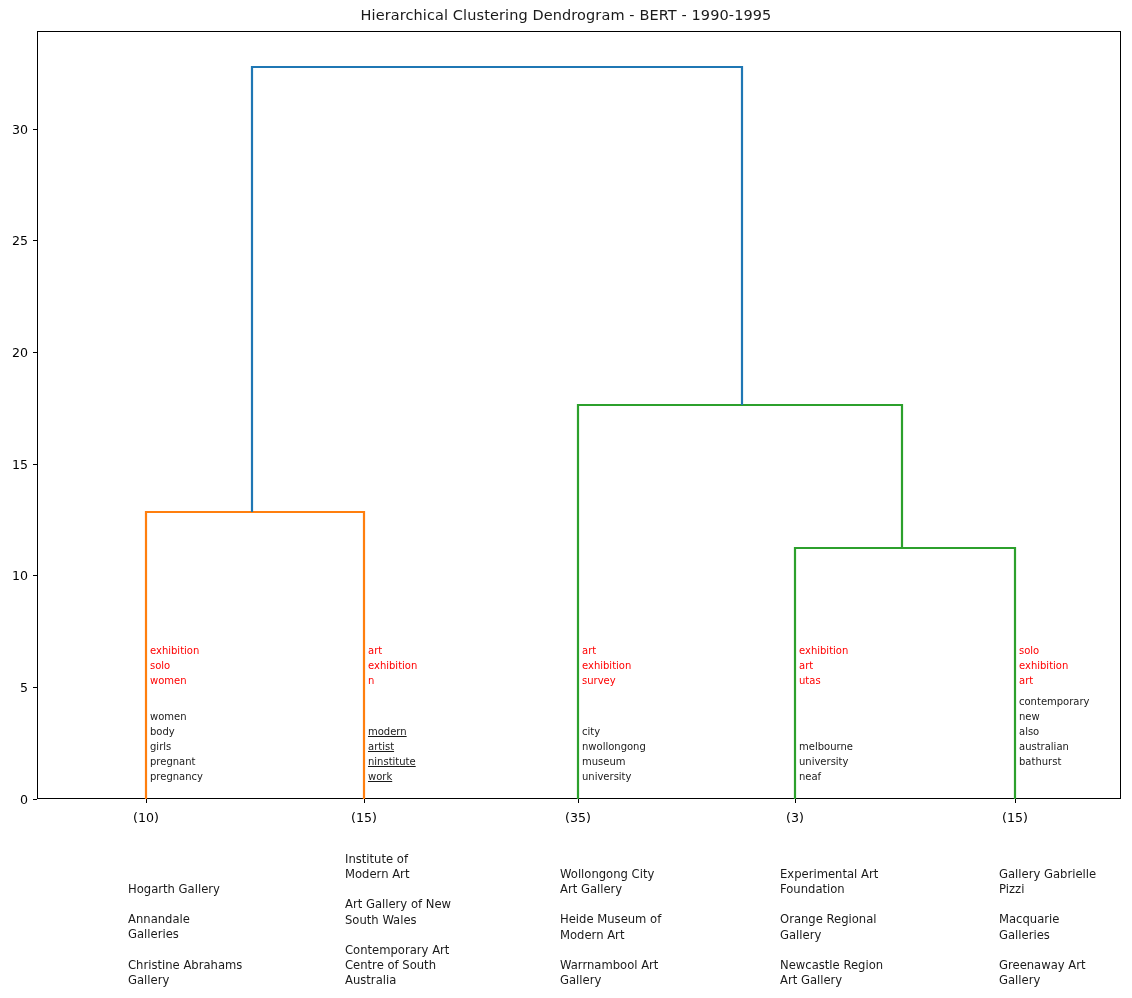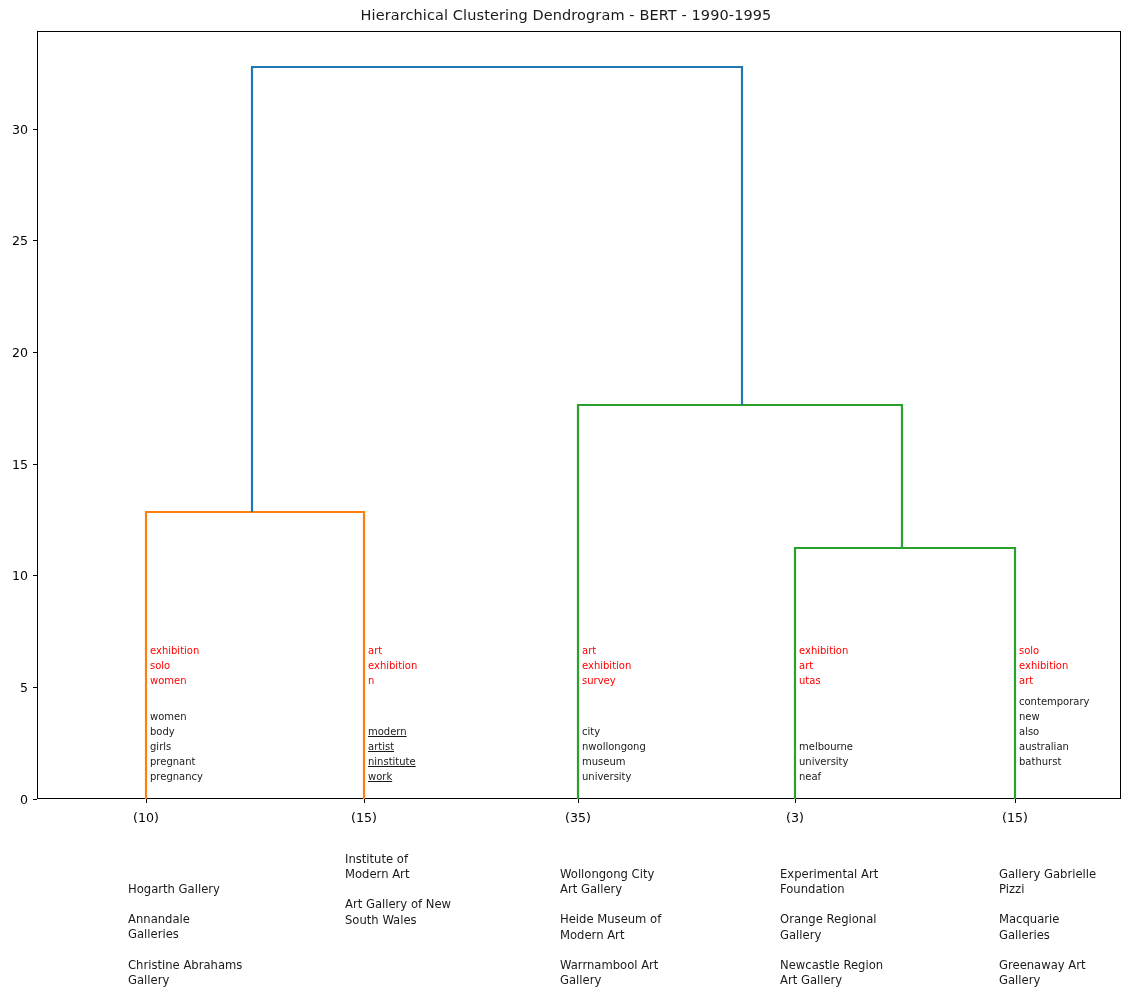--- a/index.html
+++ b/index.html
@@ -121,20 +121,23 @@
 Galleries</div>
     <div class="gal-item">Christine Abrahams
 Gallery</div>
   </div>
 
   <div class="gal-col" style="left:345px;top:852px;">
     <div class="gal-item">Institute of
 Modern Art</div>
     <div class="gal-item">Art Gallery of New
 South Wales</div>
+    <div class="gal-item">Contemporary Art
+Centre of South
+Australia</div>
   </div>
 
   <div class="gal-col" style="left:560px;top:867px;">
     <div class="gal-item">Wollongong City
 Art Gallery</div>
     <div class="gal-item">Heide Museum of
 Modern Art</div>
     <div class="gal-item">Warrnambool Art
 Gallery</div>
   </div>

